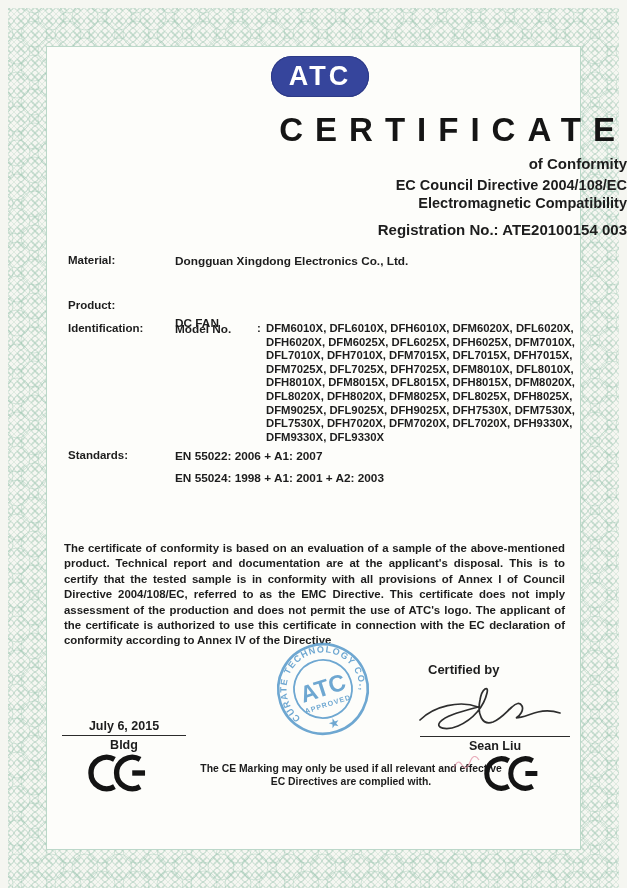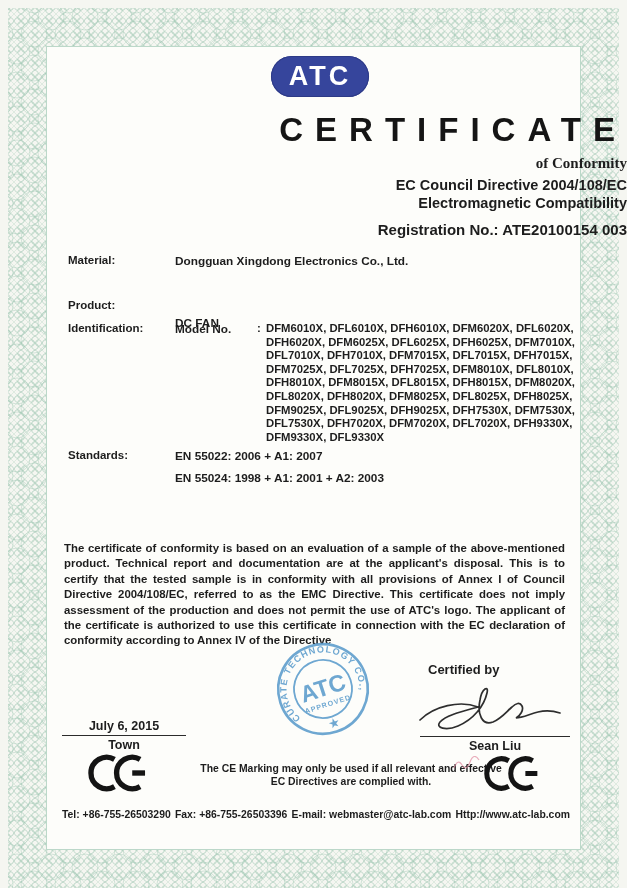--- a/index.html
+++ b/index.html
@@ -15,21 +15,21 @@
 
   .logo-pill {
     position:absolute; left:271px; top:56px; width:98px; height:41px;
     background:#36459c; border-radius:21px;
     display:flex; align-items:center; justify-content:center;
     box-shadow:0 0 0 1px #2d3a86 inset;
   }
   .logo-pill span { color:#ffffff; font-size:27px; letter-spacing:3px; }
 
   .title { top:111px; font-size:33px; letter-spacing:12px; text-indent:12px; color:#151515; }
-  .subtitle { top:155px; font-size:15px;font-family:Liberation Serif, serif; }
+  .subtitle { top:155px; font-size:15px; }
   .directive { top:177px; font-size:14.5px; }
   .compat { top:195px; font-size:14.5px;padding-left:44px; }
   .registration { top:221px; font-size:15px; }
 
   .label { left:68px; font-size:11.5px; }
   .value { left:175px; font-size:11.8px; }
 
   .models {
     left:266px; top:322px; width:322px;
     font-size:11.3px; line-height:13.6px; white-space:pre-line;
@@ -137,21 +137,21 @@
 
   <div class="abs certified-by">Certified by</div>
   <svg class="sig-svg" width="160" height="56" viewBox="0 0 160 56">
     <path d="M4 40 C18 26 44 20 62 27 C48 31 30 35 24 42 C19 48 30 51 42 46 C58 39 68 26 71 13 C73 5 66 8 64 20 C61 34 66 46 77 42 C86 38 91 31 96 27 C100 23 104 22 106 26 C108 30 104 36 100 38 C106 38 114 34 122 32 C130 30 138 31 144 33" fill="none" stroke="#2e2e2e" stroke-width="1.7" stroke-linecap="round"></path>
   </svg>
   <div class="abs sig-line"></div>
   <div class="abs sig-name">Sean Liu</div>
 
   <div class="abs date-value">July 6, 2015</div>
   <div class="abs date-line"></div>
-  <div class="abs date-label">Town</div>
+  <div class="abs date-label">Bldg</div>
 
   <svg class="abs" style="left:88px; top:750px" width="62" height="46" viewBox="0 0 150 100">
     <g fill="none" stroke="#141414" stroke-width="13">
       <path d="M64 17 A38 38 0 1 0 64 83"></path>
       <path d="M126 17 A38 38 0 1 0 126 83"></path>
       <path d="M107 50 H 138"></path>
     </g>
   </svg>
   <div class="abs ce-note">The CE Marking may only be used if all relevant and effective EC Directives are complied with.</div>
   <svg class="abs" style="left:452px; top:756px" width="30" height="16" viewBox="0 0 30 16">
@@ -159,21 +159,15 @@
   </svg>
   <svg class="abs" style="left:484px; top:752px" width="58" height="43" viewBox="0 0 150 100">
     <g fill="none" stroke="#141414" stroke-width="13">
       <path d="M64 17 A38 38 0 1 0 64 83"></path>
       <path d="M126 17 A38 38 0 1 0 126 83"></path>
       <path d="M107 50 H 138"></path>
     </g>
   </svg>
 
   <div class="abs footer">
-    <div class="footer-contacts">
-      <span>Tel: +86-755-26503290</span>
-      <span>Fax: +86-755-26503396</span>
-      <span>E-mail: webmaster@atc-lab.com</span>
-      <span>Http://www.atc-lab.com</span>
-    </div>
   </div>
 
 </div>
 
 </body></html>

